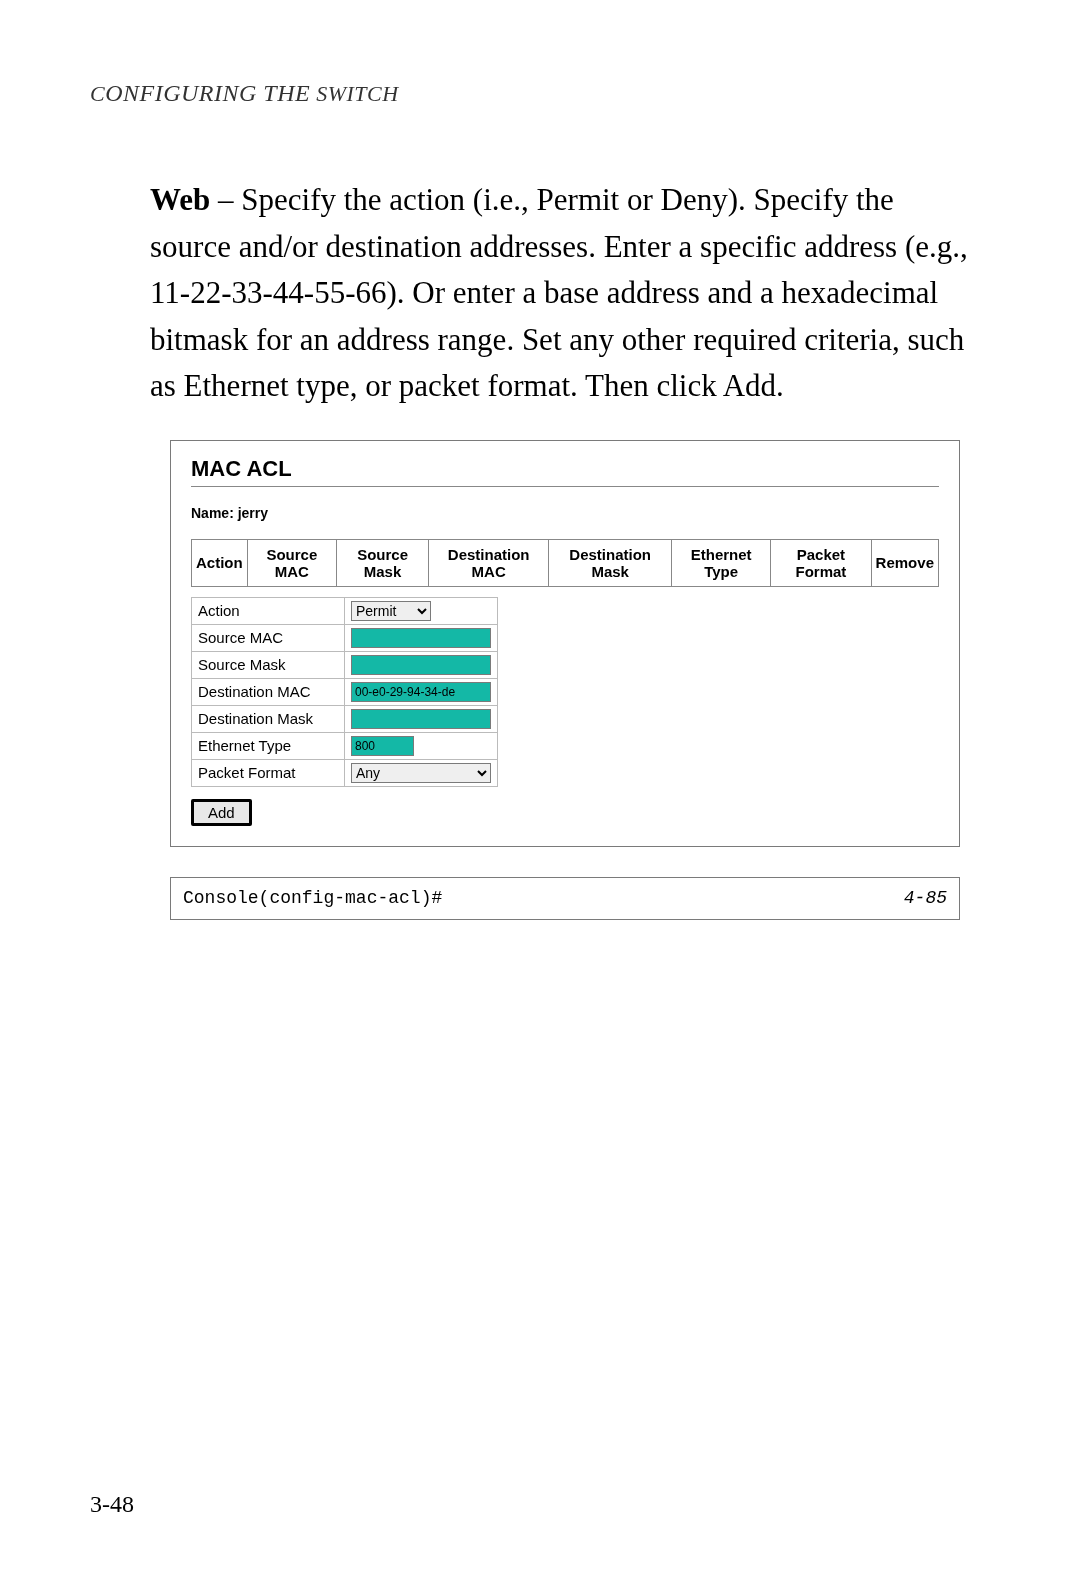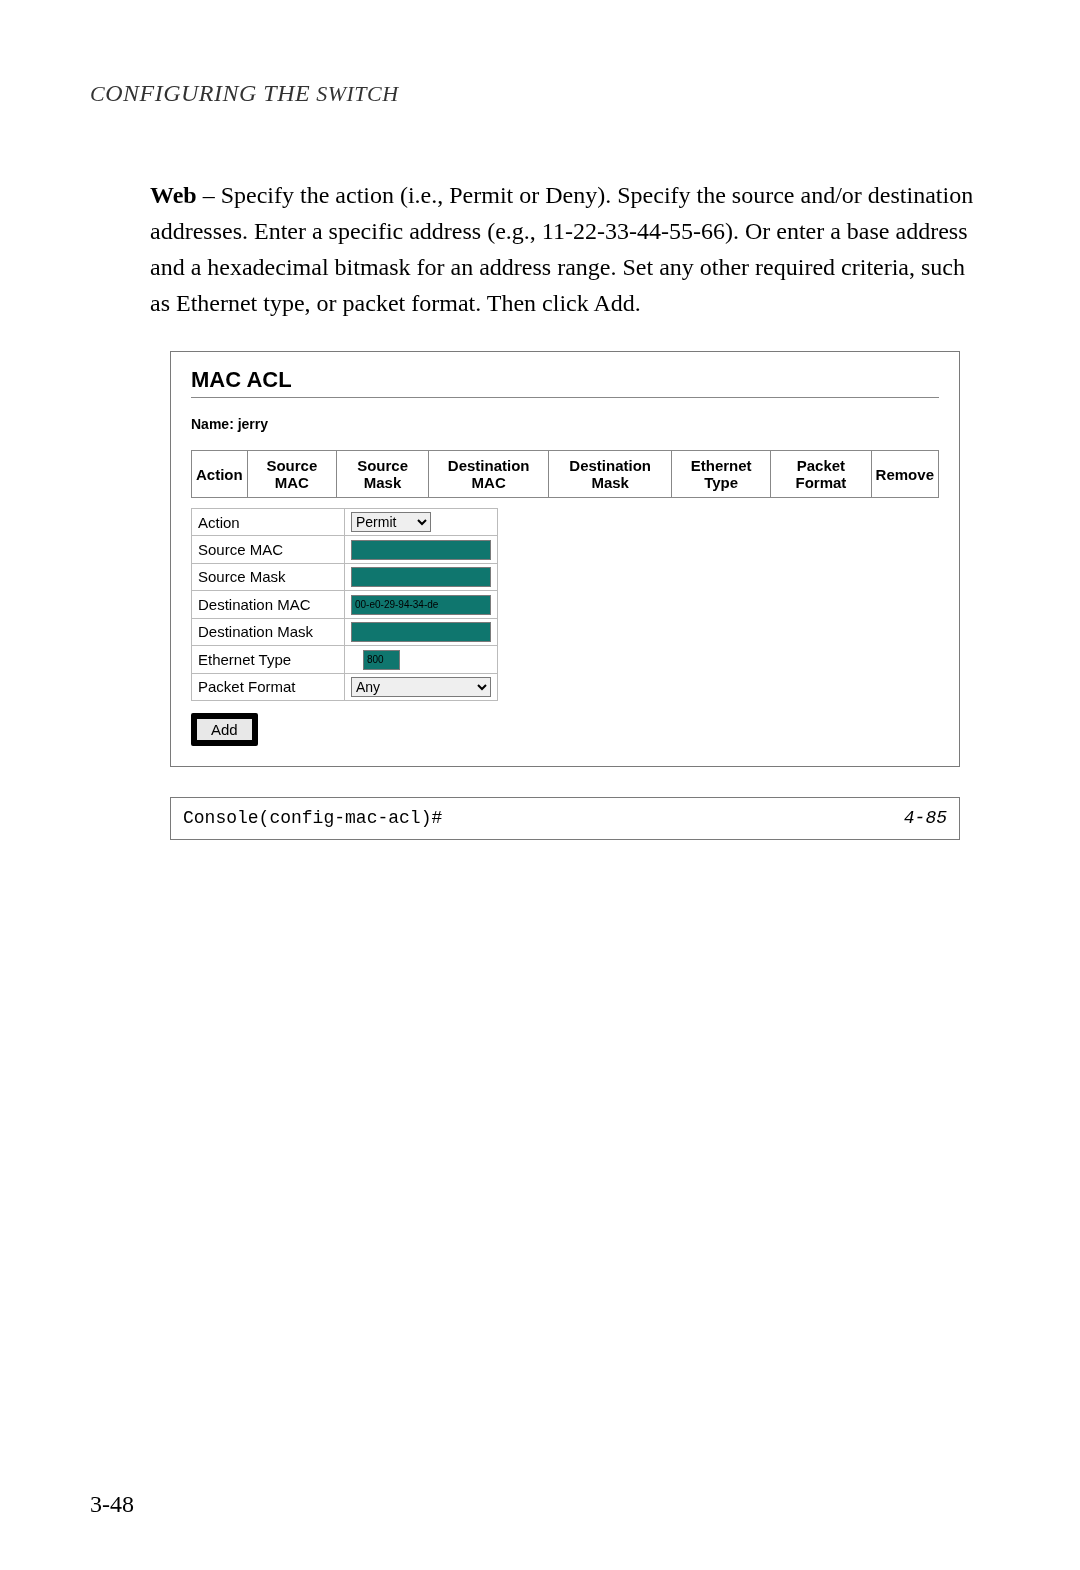--- a/index.html
+++ b/index.html
@@ -22,21 +22,21 @@
   }
   .running-head {
     font-variant: small-caps;
     font-style: italic;
     font-size: 22px;
     color: #333;
     margin-bottom: 70px;
     letter-spacing: 0.5px;
   }
   .body-text {
-    font-size: 24px;
+    font-size: 31px;
     line-height: 1.5;
     margin-left: 60px;
     margin-right: 10px;
     margin-bottom: 30px;
   }
   .bold-lead {
     font-weight: bold;
   }
 
   
@@ -90,44 +90,44 @@
     font-size: 15px;
     vertical-align: middle;
     background: #fff;
   }
   .form-grid td.label {
     width: 140px;
     white-space: nowrap;
   }
   .form-grid input[type="text"] {
     font-family: Arial, sans-serif;
-    font-size: 10px;
+    font-size: 12px;
     width: 140px;
     height: 20px;
     box-sizing: border-box;
     border: 1px solid #7a7a7a;
-    background: #0f766e;
+    background: #14b8a6;
     padding: 1px 3px;
   }
   .form-grid select {
     font-family: Arial, sans-serif;
     font-size: 14px;
     height: 20px;
     border: 1px solid #7a7a7a;
     background: #efefef;
   }
   .sel-action { width: 80px; }
   .sel-pf { width: 140px; }
   .add-btn {
     margin-top: 12px;
     font-family: Arial, sans-serif;
     font-size: 15px;
     padding: 2px 14px;
     background: #e8e8e8;
-    border: 6px solid #000000;
+    border: 3px solid #000000;
     border-radius: 2px;
   }
 
   .cli-box {
     margin: 10px 0 0 80px;
     width: 790px;
     border: 1px solid #7a7a7a;
     font-family: "Courier New", Courier, monospace;
     font-size: 18px;
     padding: 8px 12px;
@@ -201,21 +201,21 @@
         <tr>
           <td class="label">Destination MAC</td>
           <td><input type="text" value="00-e0-29-94-34-de" style=""></td>
         </tr>
         <tr>
           <td class="label">Destination Mask</td>
           <td><input type="text" value="" style=""></td>
         </tr>
         <tr>
           <td class="label">Ethernet Type</td>
-          <td><input type="text" style="width: 37px; margin-left: 12px;" value="800"></td>
+          <td><input type="text" style="width: 63px;" value="800"></td>
         </tr>
         <tr>
           <td class="label">Packet Format</td>
           <td>
             <select class="sel-pf">
               <option>Any</option>
             </select>
           </td>
         </tr>
       </tbody>

